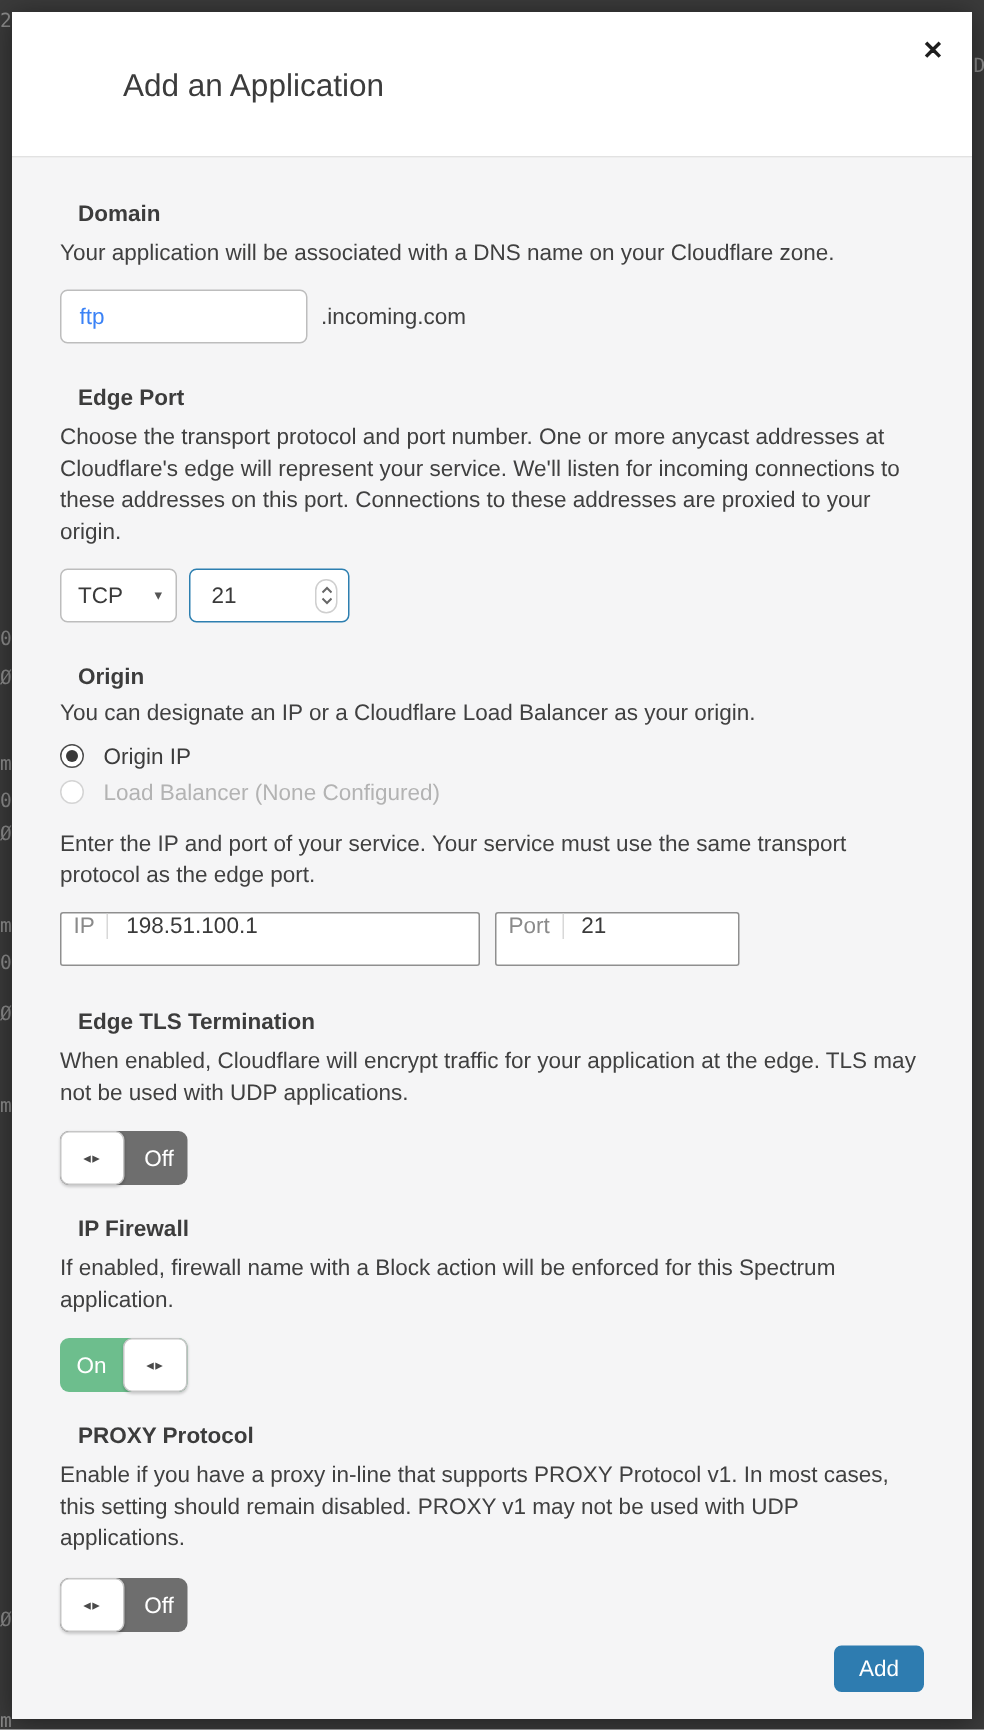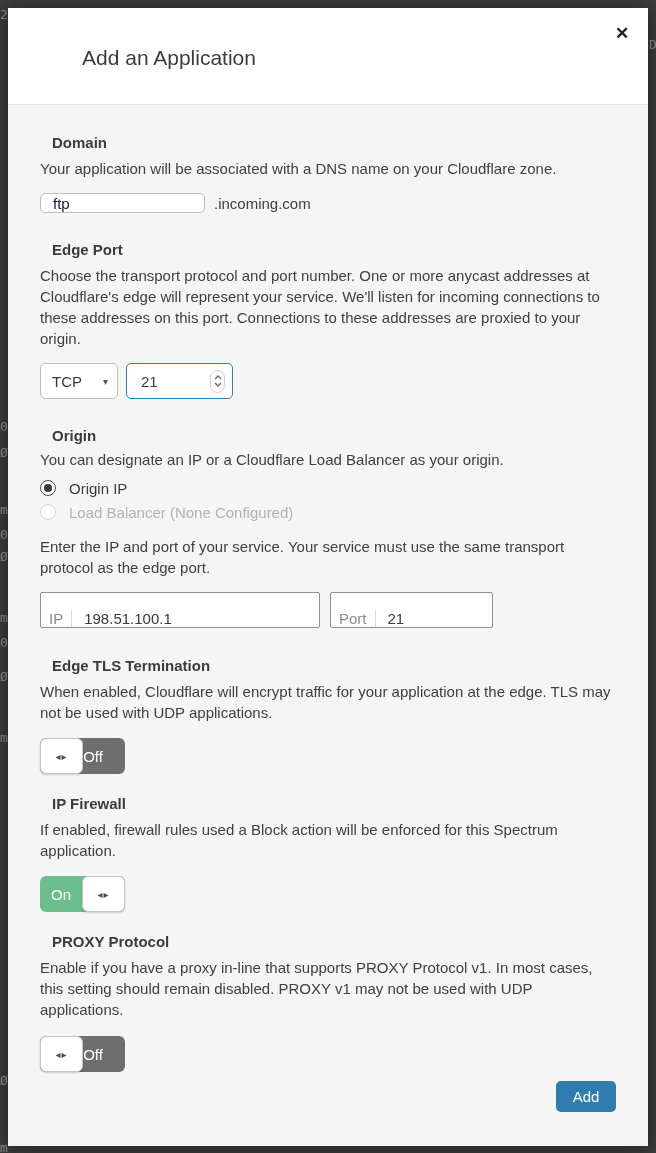--- a/index.html
+++ b/index.html
@@ -68,27 +68,27 @@
   }
   .desc {
     font-size: 15px;
     color: #404040;
     line-height: 21px;
     margin: 0 0 14px 0;
   }
   
   .input-suffix-row { display: flex; align-items: center; margin-bottom: 27px; }
   .text-input {
-    height: 20px;
+    height: 36px;
     border: 1px solid #bdbdbd;
     border-radius: 5px;
     background: #fff;
     padding: 0 12px;
     font-size: 15px;
-    color: #0f172a;
+    color: #3b82f6;
     font-family: "Liberation Sans", sans-serif;
     outline: none;
   }
   .domain-input { width: 165px; }
   .suffix { margin-left: 9px; font-size: 15px; color: #404040; }
   
   .controls-row { display: flex; gap: 8px; margin-bottom: 27px; }
   .select-box {
     width: 78px; height: 36px;
     background: #fff;
@@ -141,21 +141,21 @@
     background: #3a3a3a;
     border-radius: 50%;
   }
   .radio.disabled { border-color: #d4d4d4; cursor: default; }
   .radio-label { color: #3c3c3c; }
   .radio-label.disabled { color: #b3b3b3; text-align: center; }
   .after-radios { margin-top: 12px; }
   
   .group-row { display: flex; gap: 10px; margin-bottom: 28px; }
   .input-group {
-    display: flex; align-items: flex-end;
+    display: flex; align-items: flex-start;
     height: 36px;
     background: #fff;
     border: 1px solid #8f8f8f;
     border-radius: 2px;
   }
   .input-group .prefix {
     display: flex; align-items: center;
     padding: 0 8px;
     font-size: 15px; color: #8a8a8a;
     border-right: 1px solid #d8d8d8;
@@ -192,21 +192,21 @@
     box-shadow: 0 1px 2px rgba(0,0,0,.18);
   }
   .toggle.off .knob { left: 0; }
   .toggle.on  .knob { right: 0; }
   .toggle .state-label {
     position: absolute; top: 0;
     width: 42px; height: 36px;
     display: flex; align-items: center; justify-content: center;
     color: #fff; font-size: 15px;
   }
-  .toggle.off .state-label { left: 32px; }
+  .toggle.off .state-label { left: 45px; }
   .toggle.on  .state-label { left: 0; }
   .toggle.last { margin-bottom: 9px; }
   
   .footer-row { display: flex; justify-content: flex-end; }
   .add-btn {
     min-width: 60px; height: 31px;
     background: #2e7cb0;
     border: none;
     border-radius: 5px;
     color: #fff;
@@ -301,21 +301,21 @@
       <h3 class="section-label">Edge TLS Termination</h3>
       <p class="desc" style="margin-bottom:15px">When enabled, Cloudflare will encrypt traffic for your application at the edge. TLS may not be used with UDP applications.</p>
       <div class="toggle off">
         <span class="knob">◂▸</span>
         <span class="state-label">Off</span>
       </div>
     </div>
 
     <div class="section">
       <h3 class="section-label">IP Firewall</h3>
-      <p class="desc" style="margin-bottom:15px">If enabled, firewall rules used a Block action will be enforced for this Spectrum application.</p>
+      <p class="desc" style="margin-bottom:15px">If enabled, firewall name with a Block action will be enforced for this Spectrum application.</p>
       <div class="toggle on">
         <span class="state-label">On</span>
         <span class="knob">◂▸</span>
       </div>
     </div>
 
     <div class="section">
       <h3 class="section-label">PROXY Protocol</h3>
       <p class="desc" style="margin-bottom:16px">Enable if you have a proxy in-line that supports PROXY Protocol v1. In most cases, this setting should remain disabled. PROXY v1 may not be used with UDP applications.</p>
       <div class="toggle off last">

